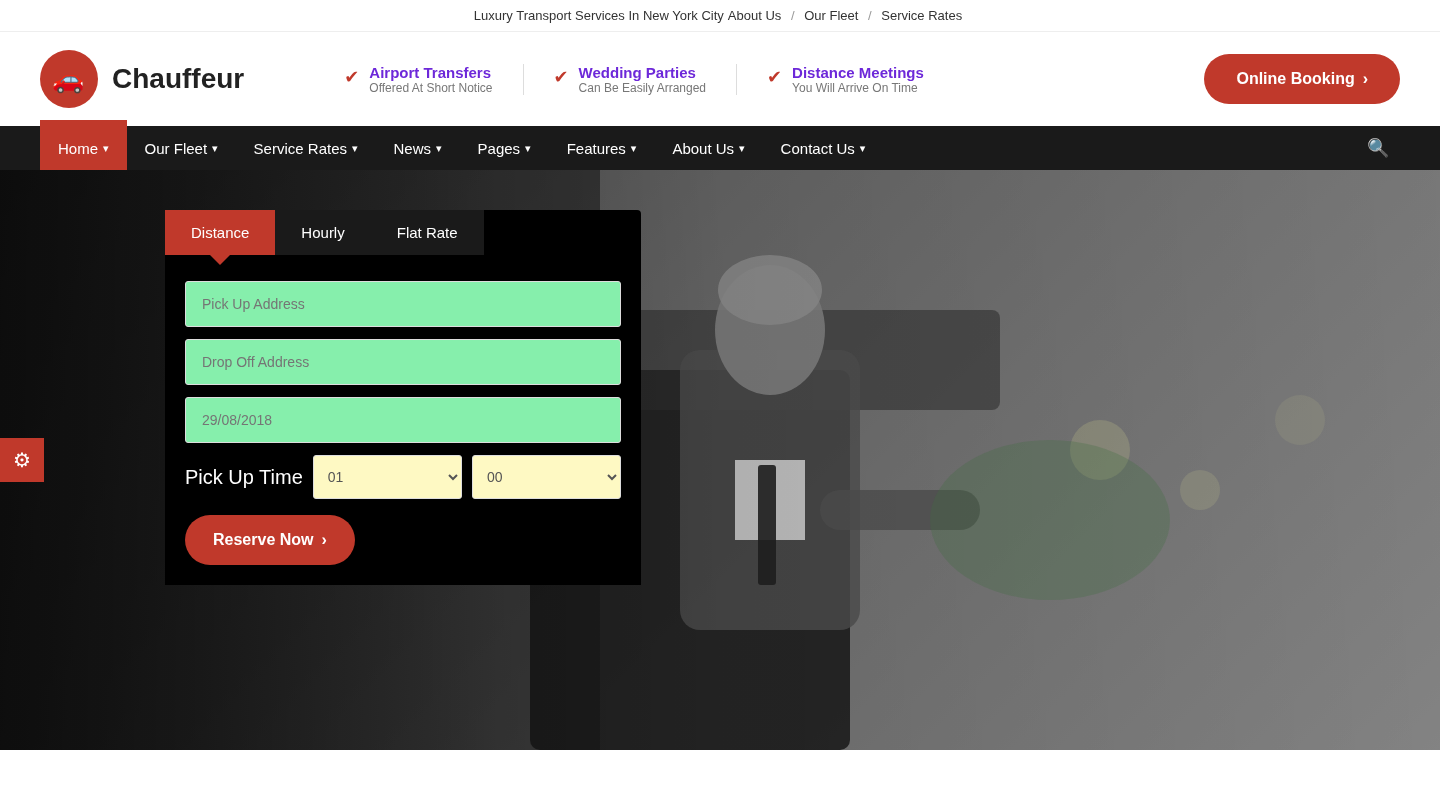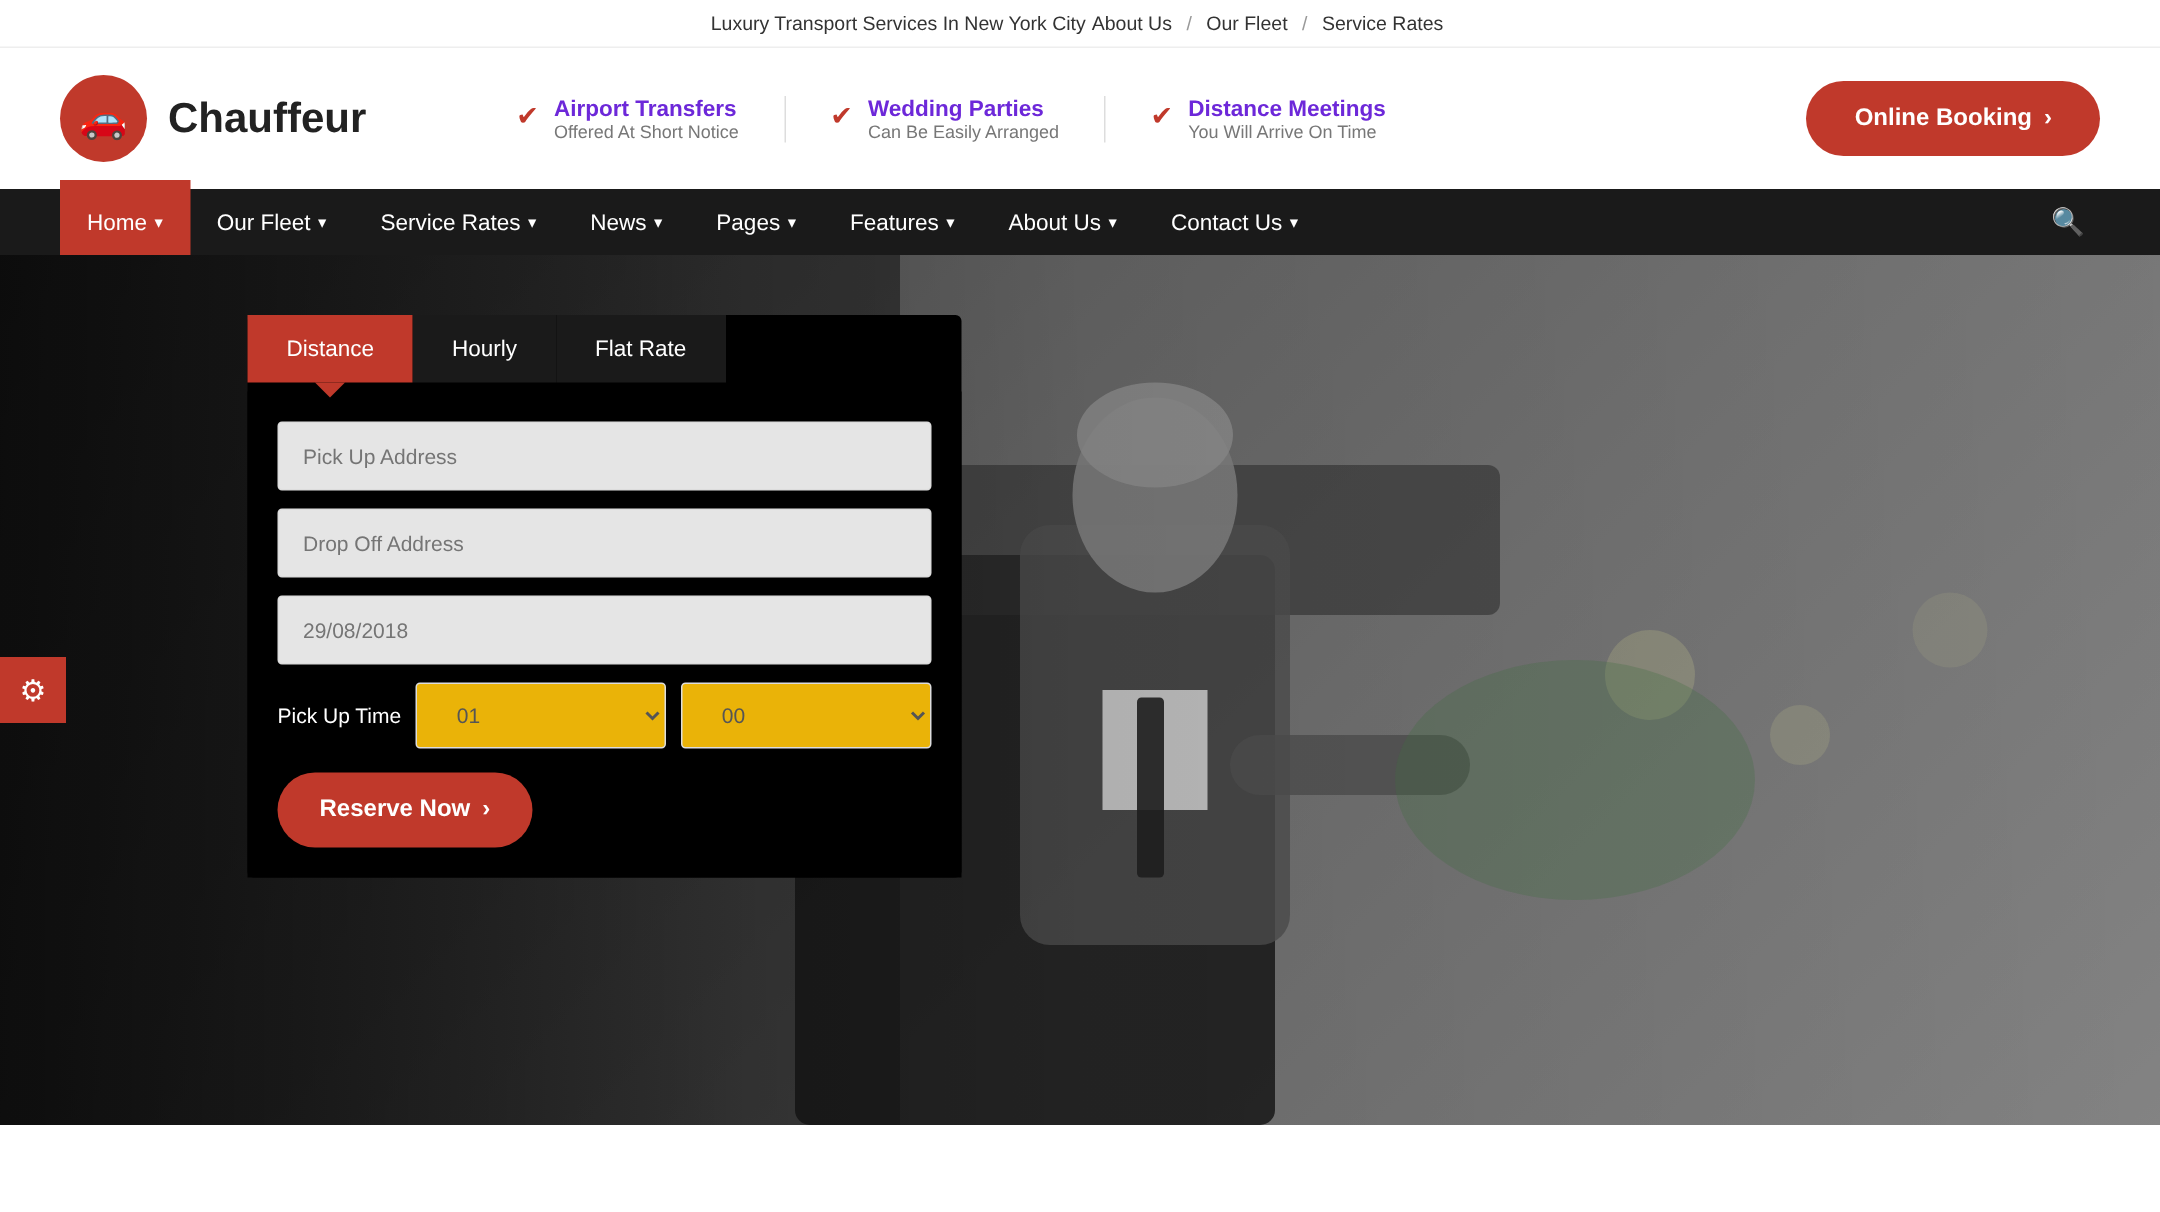--- a/index.html
+++ b/index.html
@@ -213,39 +213,39 @@
       gap: 12px;
       margin-top: 6px;
     }
     .widget-input {
       width: 100%;
       padding: 14px 16px;
       border: 1px solid #ddd;
       border-radius: 3px;
       font-size: 14px;
       color: #777;
-      background: #e5e5e5;
+      background: #86efac;
       outline: none;
     }
     .pickup-time-row {
       display: flex;
       align-items: center;
       gap: 10px;
     }
     .pickup-time-label {
       color: #fff;
-      font-size: 14px;
+      font-size: 20px;
       white-space: nowrap;
     }
     .time-select {
       flex: 1;
-      padding: 12px 22px;
+      padding: 12px 10px;
       border: 1px solid #ddd;
       border-radius: 3px;
-      background: #eab308;
+      background: #fef9c3;
       font-size: 14px;
       color: #555;
       cursor: pointer;
       appearance: auto;
     }
     .reserve-btn {
       background: #c0392b;
       color: #fff;
       border: none;
       border-radius: 30px;

